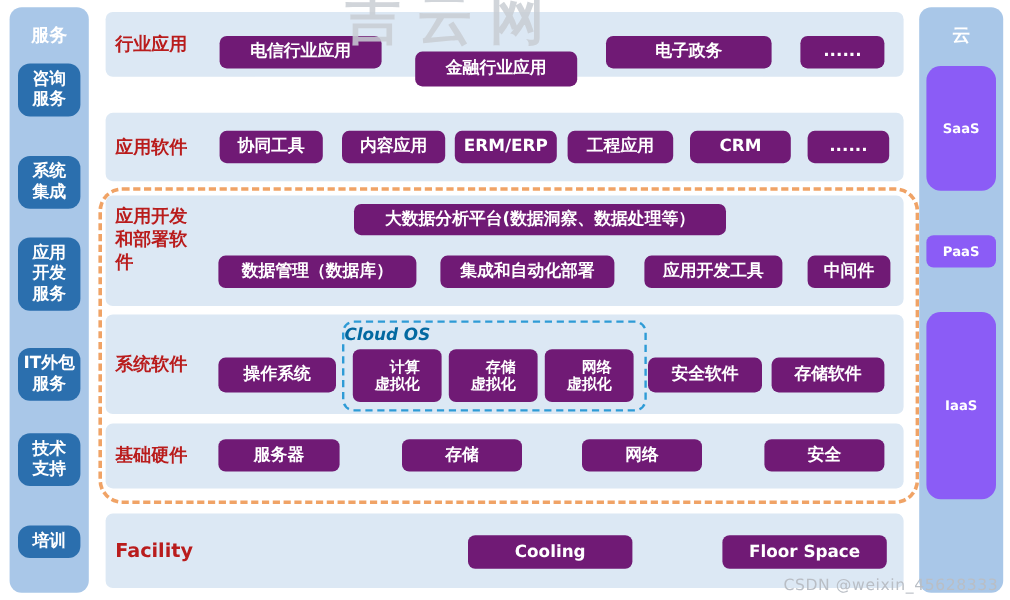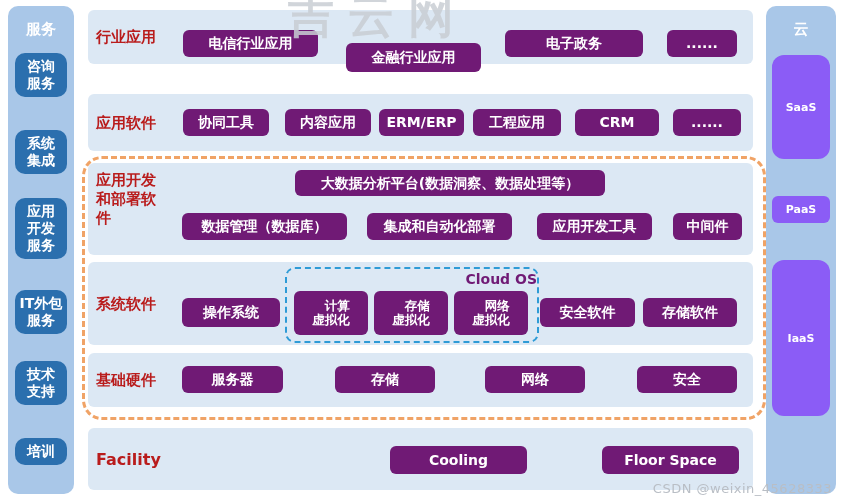--- a/index.html
+++ b/index.html
@@ -52,22 +52,22 @@
     position:absolute;background:#701a75;color:#ffffff;font-weight:bold;font-size:14px;
     border-radius:6px;display:flex;align-items:center;justify-content:center;
     text-align:right;line-height:15px;white-space:pre-line;cursor:default;
   }
   
   .cloudos{
     position:absolute;left:197px;top:5px;width:250px;height:72px;
     border:2px dashed #2e9bd6;border-radius:10px;background:transparent;
   }
   .cloudos-title{
-    position:absolute;top:2px;left:0;right:0;text-align:right;
-    color:#701a75;font-weight:bold;font-size:14px;
+    position:absolute;top:2px;left:0;right:0;text-align:left;
+    color:#0369a1;font-weight:bold;font-size:14px;font-style:italic;
   }
   .cloudos .btn{font-size:12.5px;line-height:14px;}
   
   .orange-group{
     position:absolute;left:82px;top:156px;width:678px;height:258px;
     border:3px dashed #f0a366;border-radius:20px;pointer-events:none;z-index:4;
   }
 </style>
 </head>
 <body>

